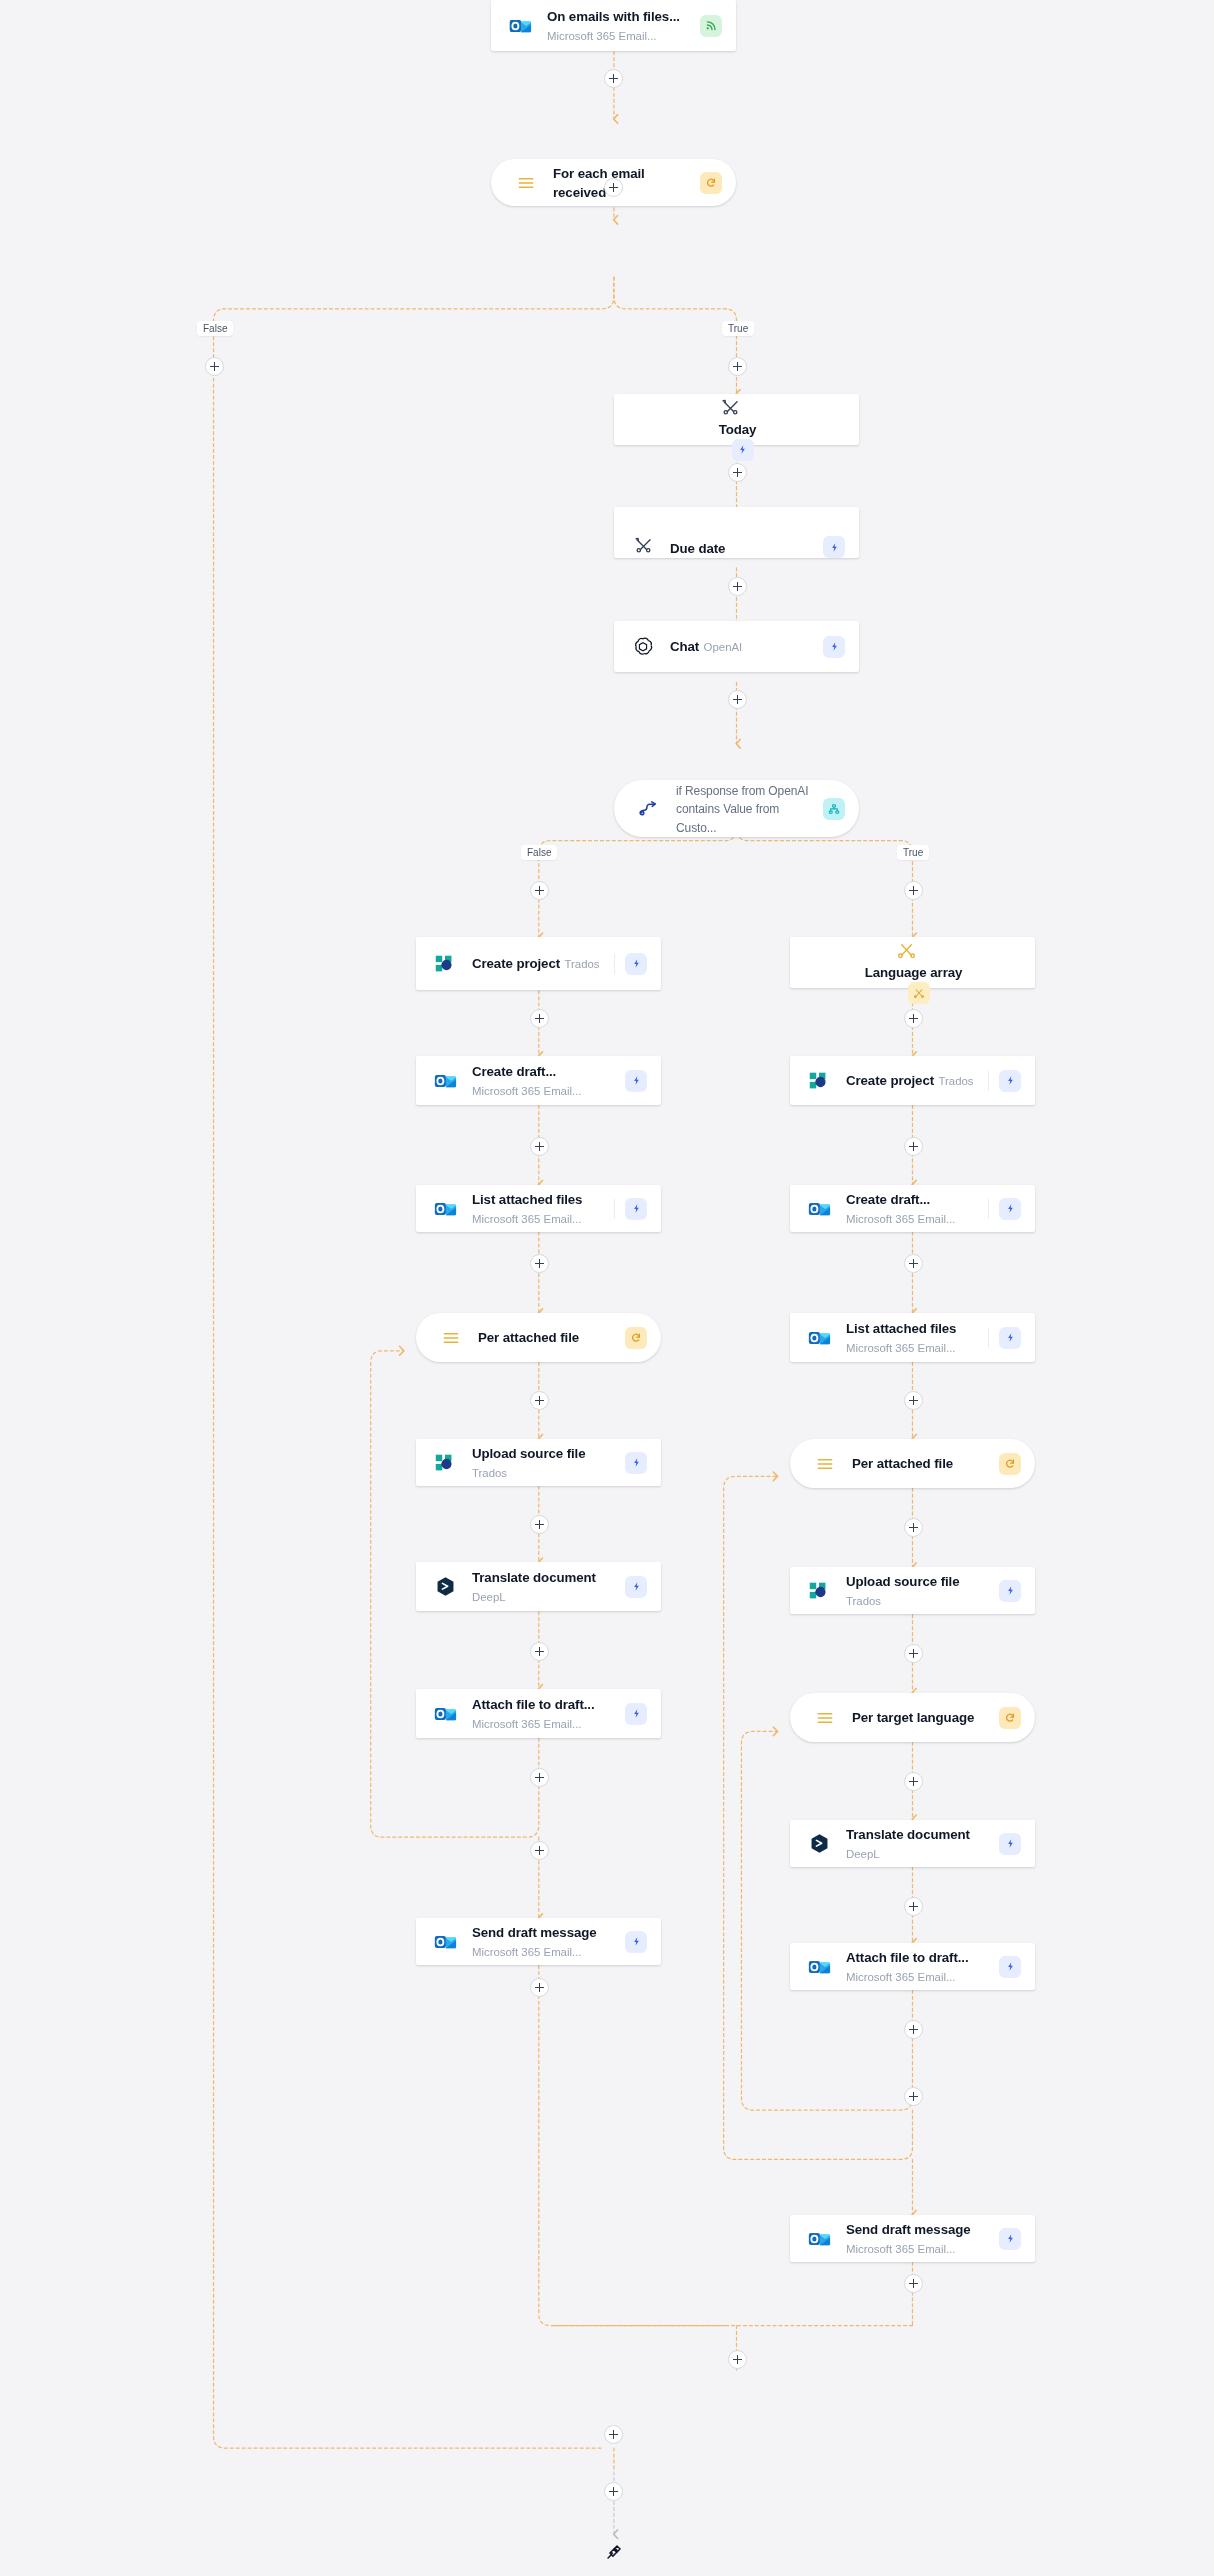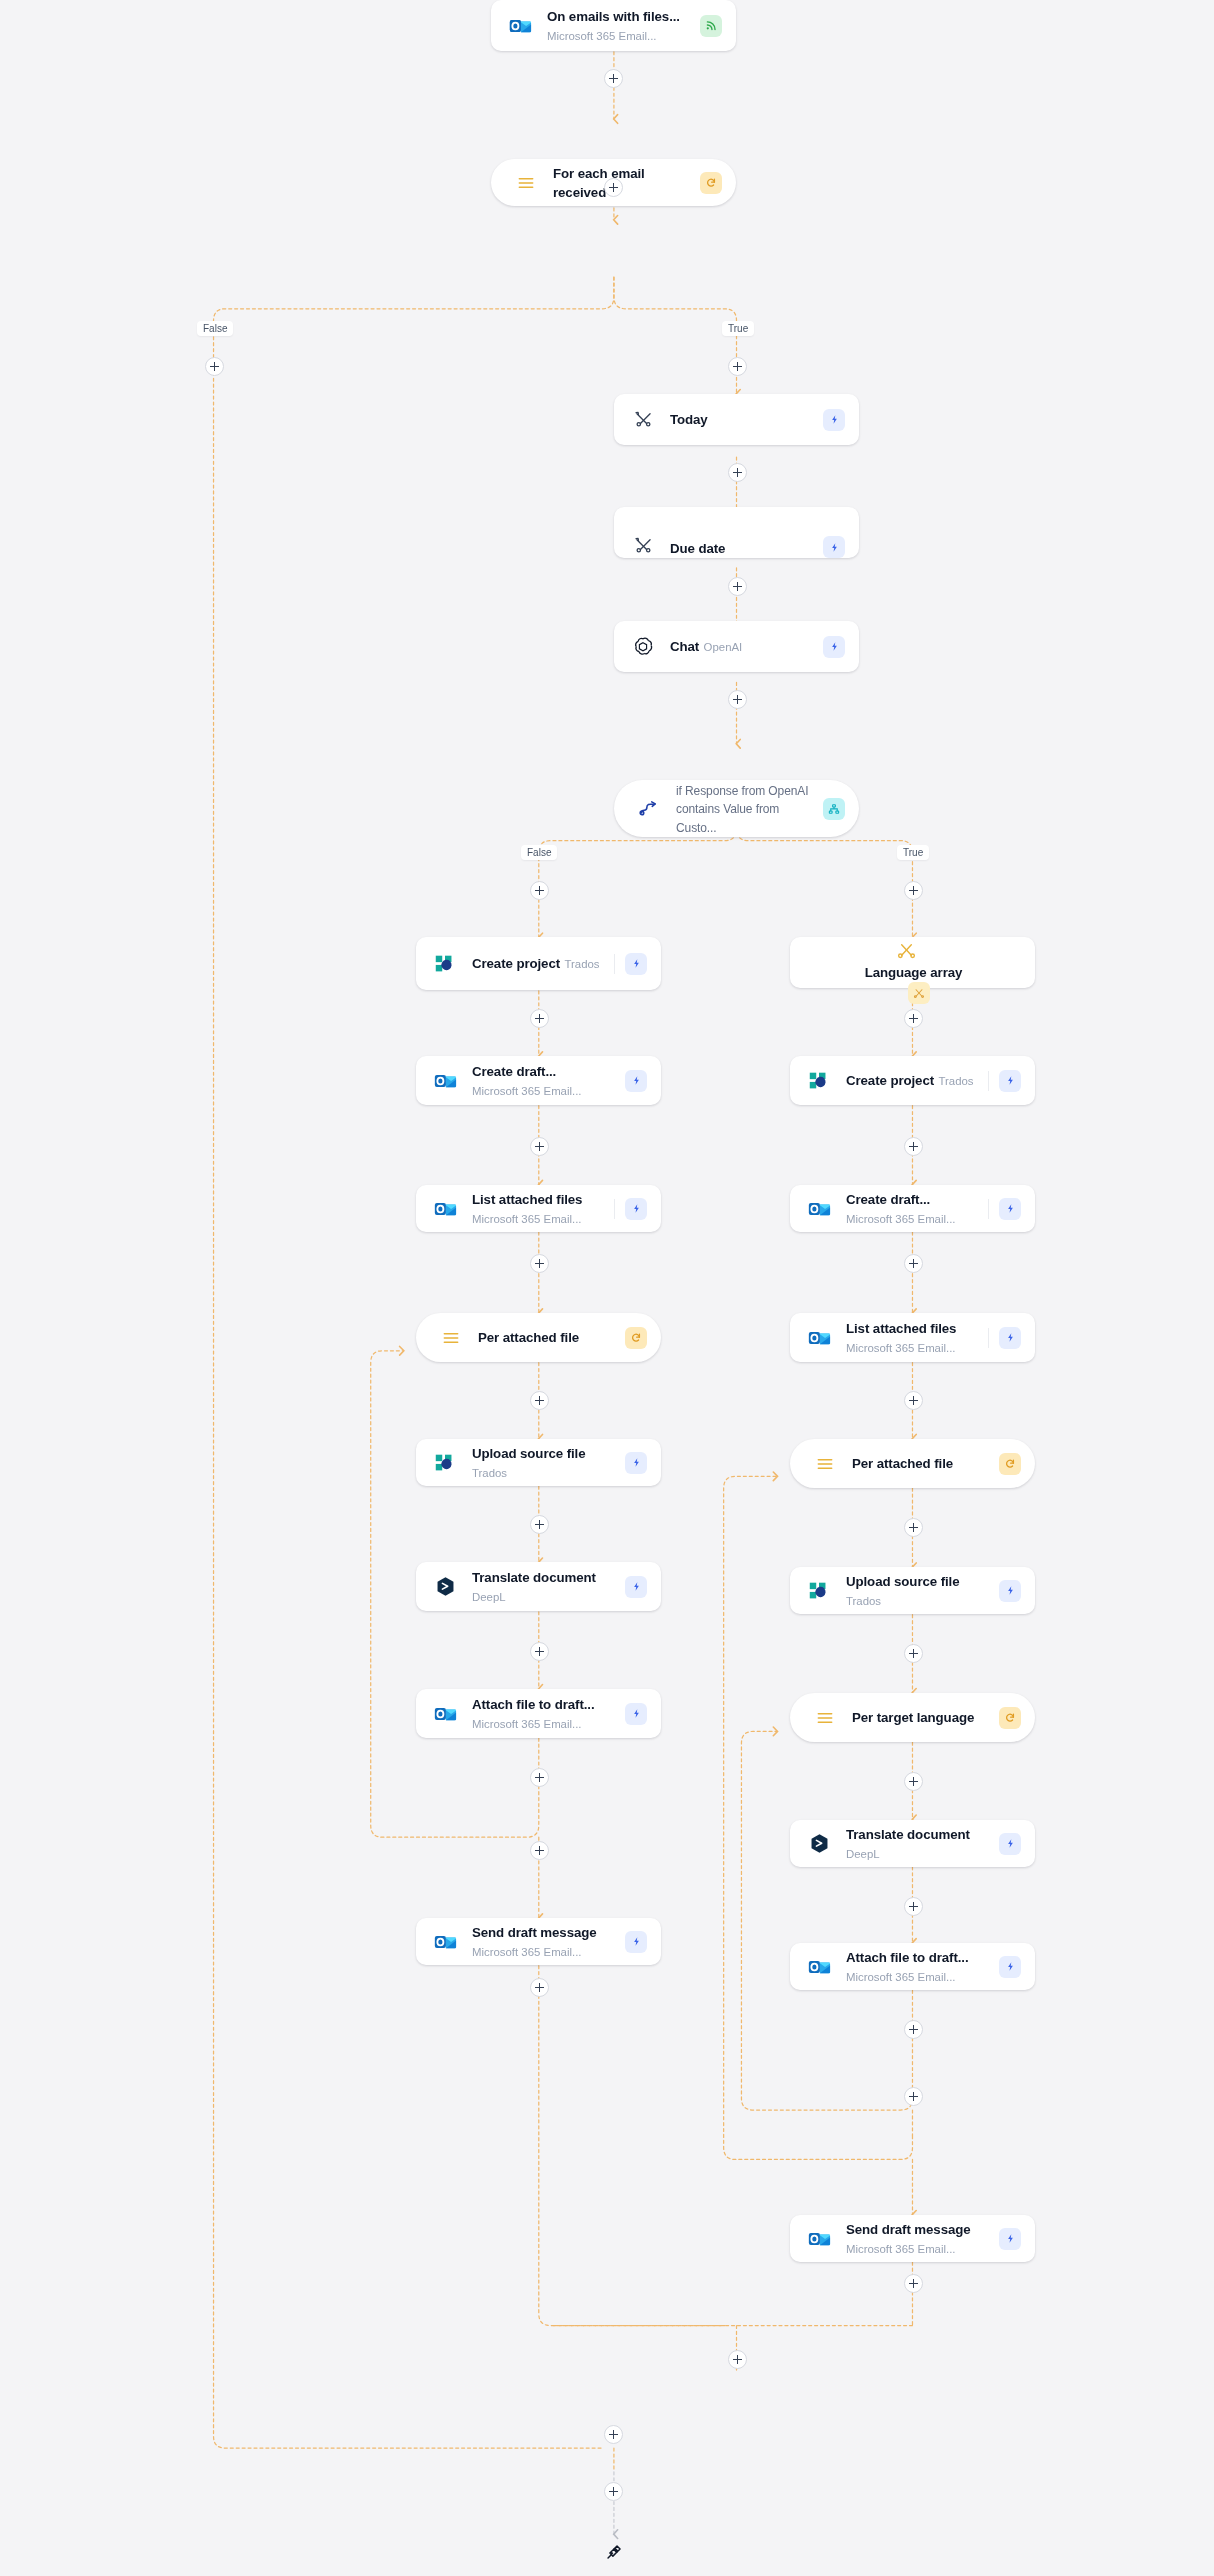--- a/index.html
+++ b/index.html
@@ -11,21 +11,21 @@
     position:relative;
   }
   #canvas{position:absolute;inset:0;width:1214px;height:2576px;}
   #edges{position:absolute;left:0;top:0;width:1214px;height:2576px;pointer-events:none;}
 
   
   .node{
     position:absolute;
     box-sizing:border-box;
     background:#ffffff;
-    border-radius:10px;
+    border-radius:2px;
     box-shadow:0 1px 3px rgba(16,24,40,.10),0 1px 2px rgba(16,24,40,.06);
     display:flex;align-items:center;
     padding:0 14px 0 16px;
     cursor:pointer;
   }
   .node.loop{border-radius:44px;padding-left:22px;}
   .node .ico{
     width:26px;height:26px;flex:0 0 26px;
     display:flex;align-items:center;justify-content:center;
     margin-right:14px;
@@ -196,21 +196,21 @@
   </span>
 </div>
 <div class="plus" style="left:604px;top:178px;"></div>
 
 
 <div class="pill" style="left:197px;top:321px;">False</div>
 <div class="plus" style="left:205px;top:357px;"></div>
 <div class="pill" style="left:722px;top:321px;">True</div>
 <div class="plus" style="left:728px;top:357px;"></div>
 
-<div class="node" style="left:614px;top:394px;width:245px;height:51px;">
+<div class="node" style="left:614px;top:394px;width:245px;height:51px;flex-direction:column;">
   <span class="ico">
     <svg viewBox="0 0 24 24" width="21" height="21">
           <g stroke="#344054" stroke-width="1.5" fill="none" stroke-linecap="round" stroke-linejoin="round">
             <path d="M4.5 5.5l11 11"></path>
             <path d="M3.5 4.2l2.3-.3.4 2.2"></path>
             <path d="M19.5 5.5l-11 11"></path>
             <circle cx="6.6" cy="17.4" r="1.9"></circle>
             <circle cx="17.4" cy="17.4" r="1.9"></circle>
           </g>
         </svg>

